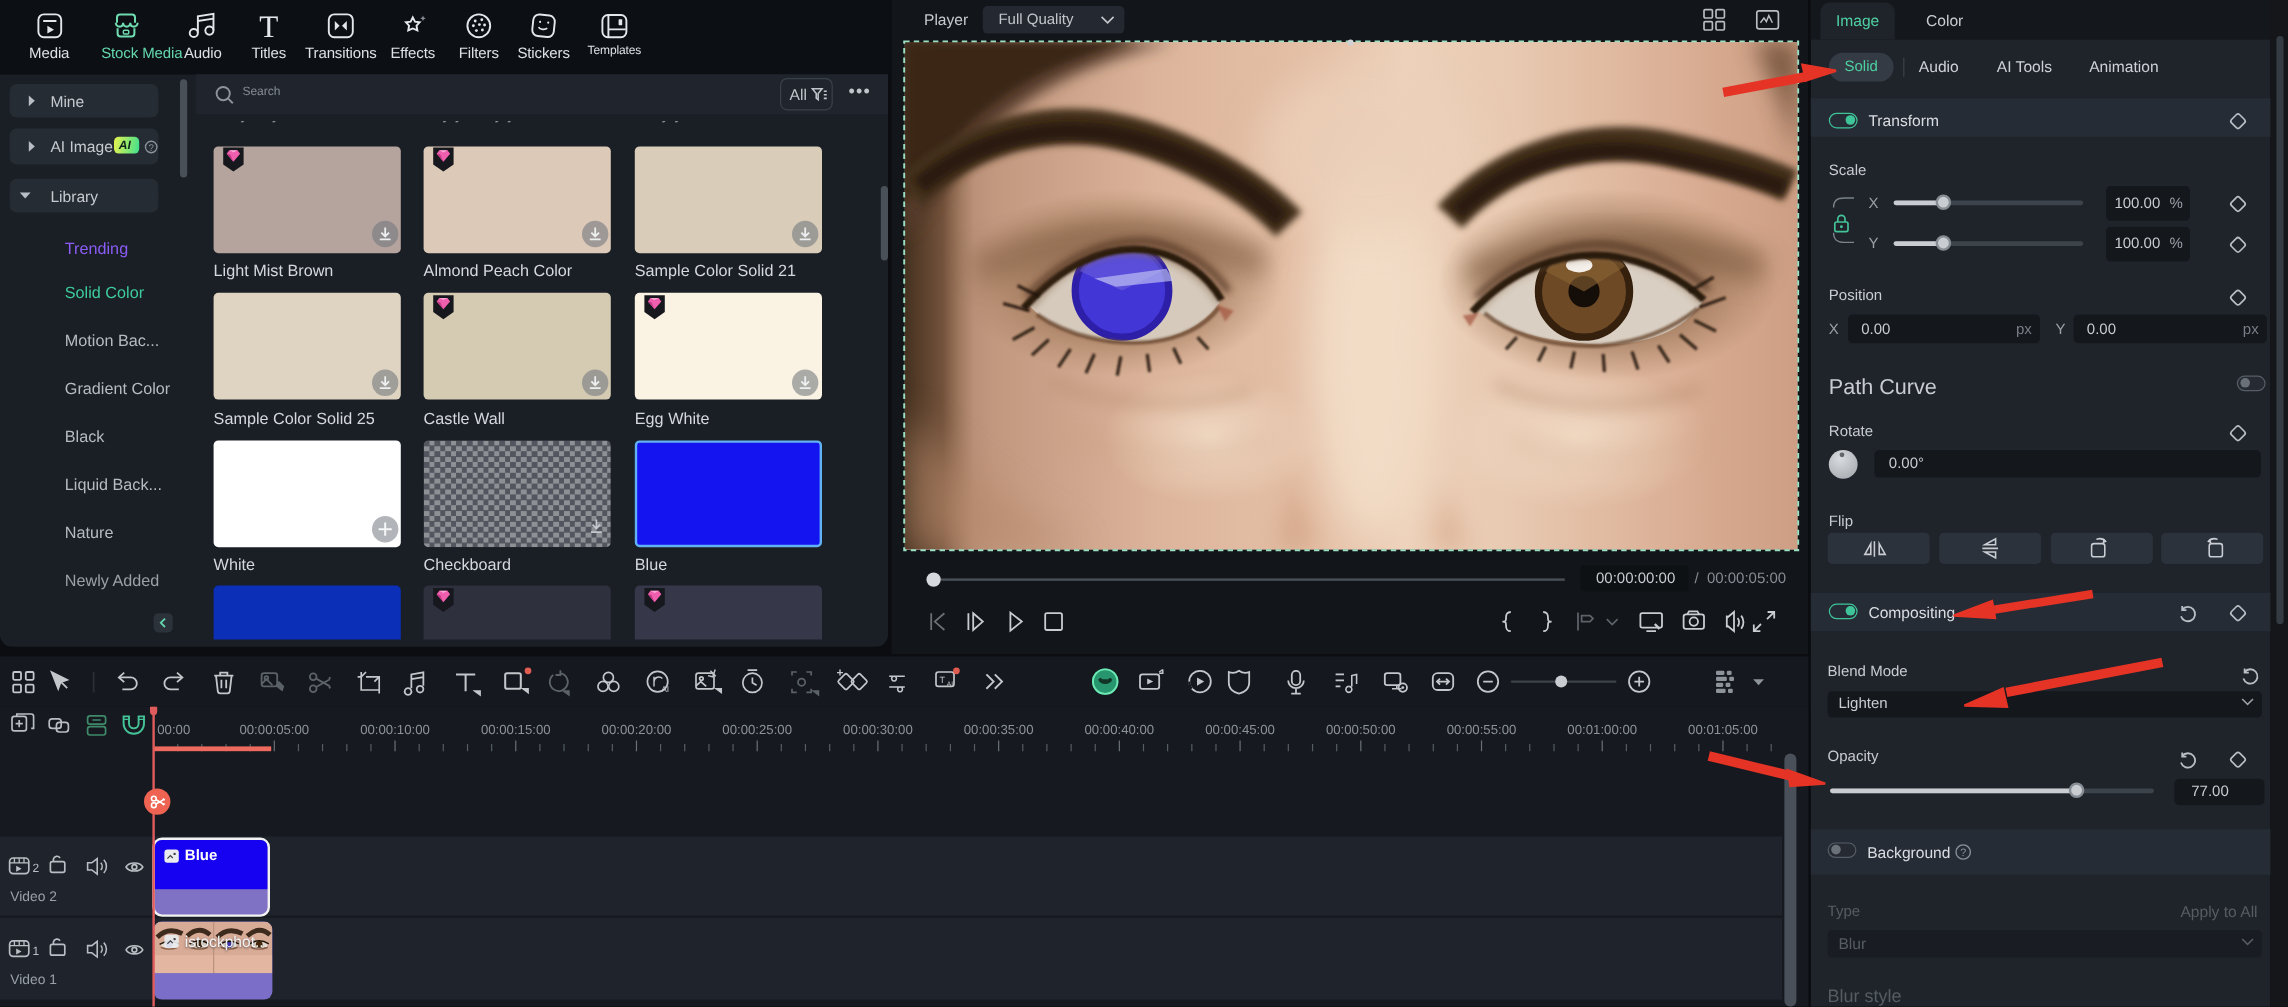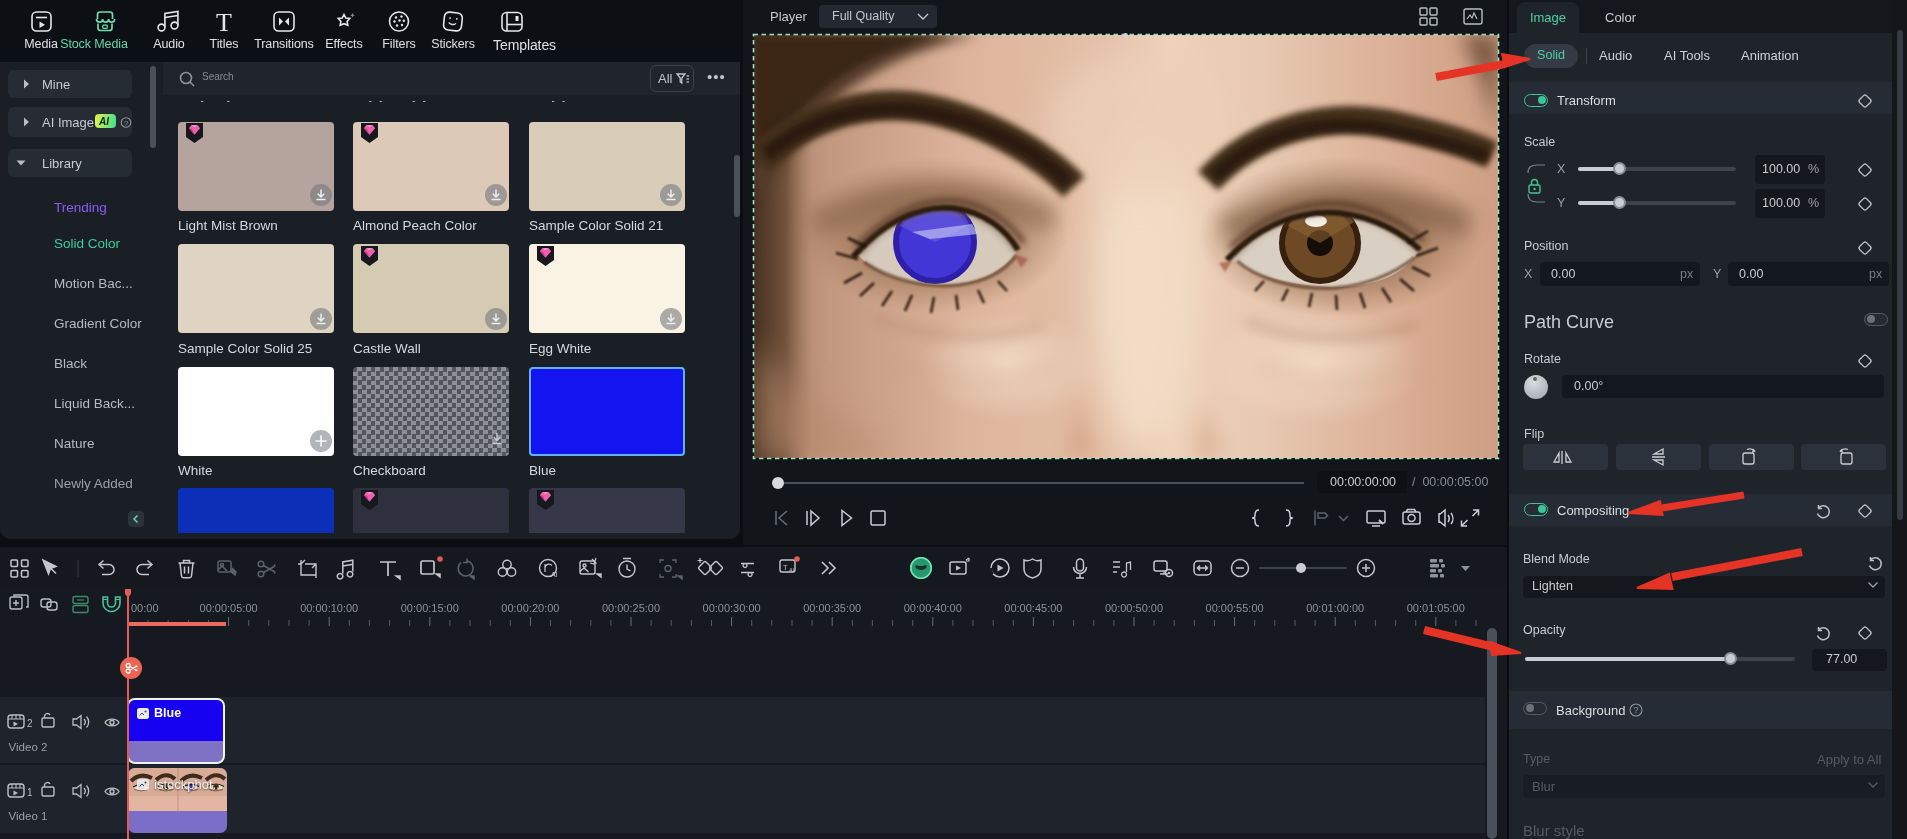--- a/index.html
+++ b/index.html
@@ -83,28 +83,28 @@
     </g>
 
     <g stroke="#e4e7ea" stroke-width="1.6">
       <rect x="502" y="12.5" width="20" height="18.5" rx="4.5"></rect>
       <line x1="507" y1="12.8" x2="507" y2="31"></line>
       <line x1="507" y1="24.5" x2="521.5" y2="24.5"></line>
       <rect x="515.5" y="16" width="3" height="5" rx="0.5" fill="#e4e7ea" stroke="none"></rect>
     </g>
   </svg>
   <div class="txt" style="left:0;top:37px;width:82px;text-align:center;color:#dde0e4;font-size:12.5px;letter-spacing:-0.1px;">Media</div>
-  <div class="txt" style="left:48px;top:37px;width:92px;text-align:center;color:#63d6ab;font-size:12.5px;letter-spacing:-0.1px;">Stock Media</div>
+  <div class="txt" style="left:60px;top:37px;width:92px;text-align:right;color:#63d6ab;font-size:12.5px;letter-spacing:-0.1px;">Stock Media</div>
   <div class="txt" style="left:130px;top:37px;width:78px;text-align:center;color:#dde0e4;font-size:12.5px;letter-spacing:-0.1px;">Audio</div>
   <div class="txt" style="left:186px;top:37px;width:76px;text-align:center;color:#dde0e4;font-size:12.5px;letter-spacing:-0.1px;">Titles</div>
   <div class="txt" style="left:240px;top:37px;width:88px;text-align:center;color:#dde0e4;font-size:12.5px;letter-spacing:-0.1px;">Transitions</div>
   <div class="txt" style="left:310px;top:37px;width:68px;text-align:center;color:#dde0e4;font-size:12.5px;letter-spacing:-0.1px;">Effects</div>
   <div class="txt" style="left:368px;top:37px;width:62px;text-align:center;color:#dde0e4;font-size:12.5px;letter-spacing:-0.1px;">Filters</div>
   <div class="txt" style="left:418px;top:37px;width:70px;text-align:center;color:#dde0e4;font-size:12.5px;letter-spacing:-0.1px;">Stickers</div>
-  <div class="txt" style="left:468px;top:37px;width:88px;text-align:right;color:#dde0e4;font-size:14px;letter-spacing:-0.1px;">Templates</div>
+  <div class="txt" style="left:468px;top:37px;width:88px;text-align:center;color:#dde0e4;font-size:10px;letter-spacing:-0.1px;">Templates</div>
 
   <div class="abs" id="mediapanel" style="left:0;top:62px;width:740px;height:477px;background:#1a1f26;border-radius:0 0 10px 10px;"></div>
 
   <div class="abs" style="left:163px;top:62px;width:577px;height:33px;background:#20252d;"></div>
 
   <div class="abs" style="left:8px;top:70px;width:124px;height:28px;background:#262c34;border-radius:6px;"></div>
   <div class="abs" style="left:8px;top:107px;width:124px;height:30px;background:#262c34;border-radius:6px;"></div>
   <div class="abs" style="left:8px;top:149px;width:124px;height:28px;background:#262c34;border-radius:6px;"></div>
   <div class="txt" style="left:42px;top:77px;color:#c6cad0;font-size:13px;">Mine</div>
   <div class="txt" style="left:42px;top:115px;color:#c6cad0;font-size:13px;">AI Image</div>

